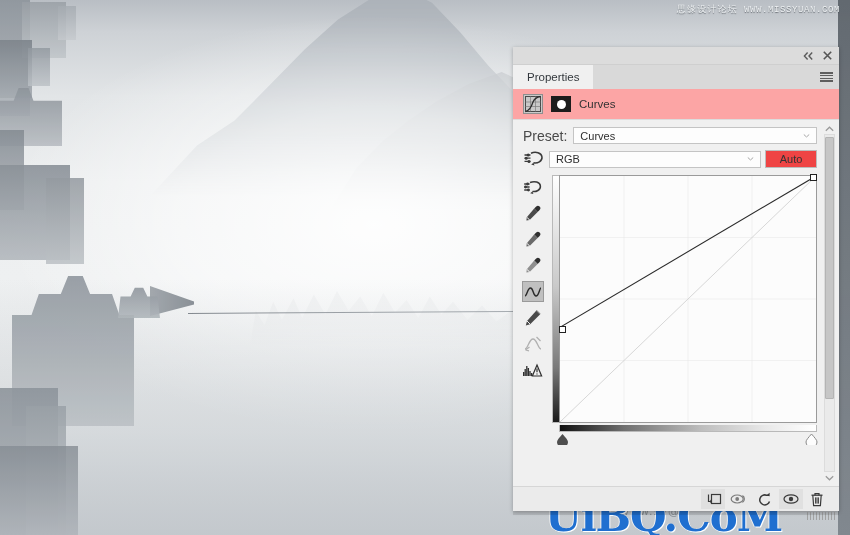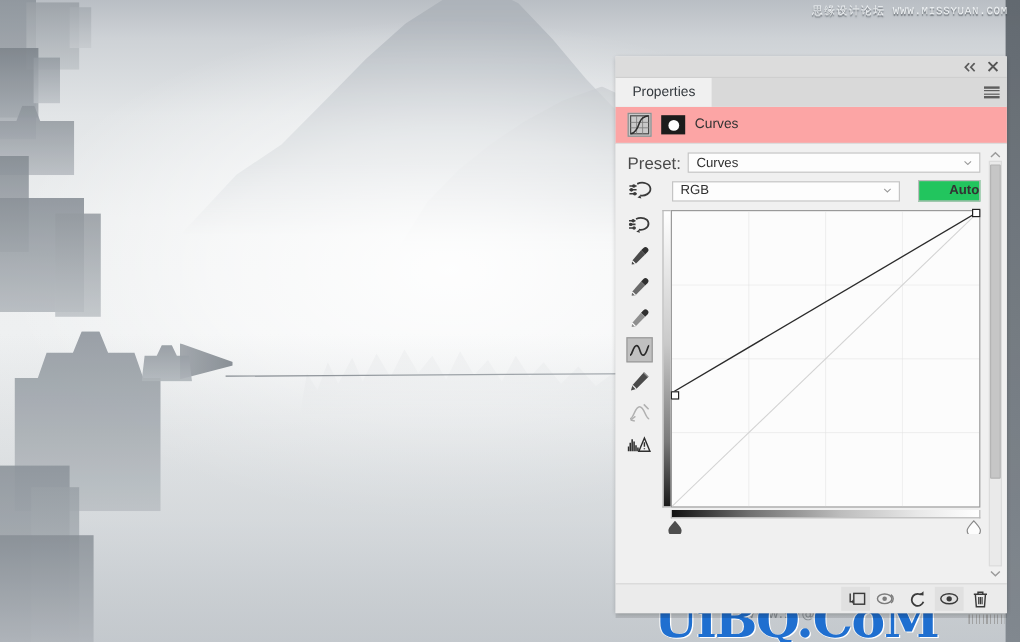--- a/index.html
+++ b/index.html
@@ -138,27 +138,27 @@
     flex:1;height:17px;background:#fdfdfd;border:1px solid #c4c4c4;
     display:flex;align-items:center;padding:0 6px;font-size:11px;color:#2f2f2f;
     position:relative;cursor:pointer;box-sizing:border-box;
   }
   .select .chev{
     position:absolute;right:6px;top:50%;transform:translateY(-55%);
     width:7px;height:4px;
   }
 
   .row-channel{
-    display:flex;align-items:center;gap:15px;padding:6px 22px 0 10px;
+    display:flex;align-items:center;gap:4px;padding:6px 22px 0 10px;
   }
   .chan-icon{width:22px;height:18px;flex:0 0 auto;}
   .auto-btn{
-    width:52px;height:18px;background:#22c55e;border:1px solid #bcbcbc;
-    display:flex;align-items:center;justify-content:flex-end;font-size:11px;color:#333;
-    cursor:pointer;box-sizing:border-box;font-weight:bold;
+    width:52px;height:18px;background:#ef4444;border:1px solid #bcbcbc;
+    display:flex;align-items:center;justify-content:center;font-size:11px;color:#333;
+    cursor:pointer;box-sizing:border-box;
   }
 
   .graph-area{
     display:flex;gap:7px;padding:7px 22px 0 8px;
   }
   .toolcol{
     width:24px;display:flex;flex-direction:column;align-items:center;gap:5px;padding-top:2px;
   }
   .tool{
     width:22px;height:21px;display:flex;align-items:center;justify-content:center;cursor:pointer;

